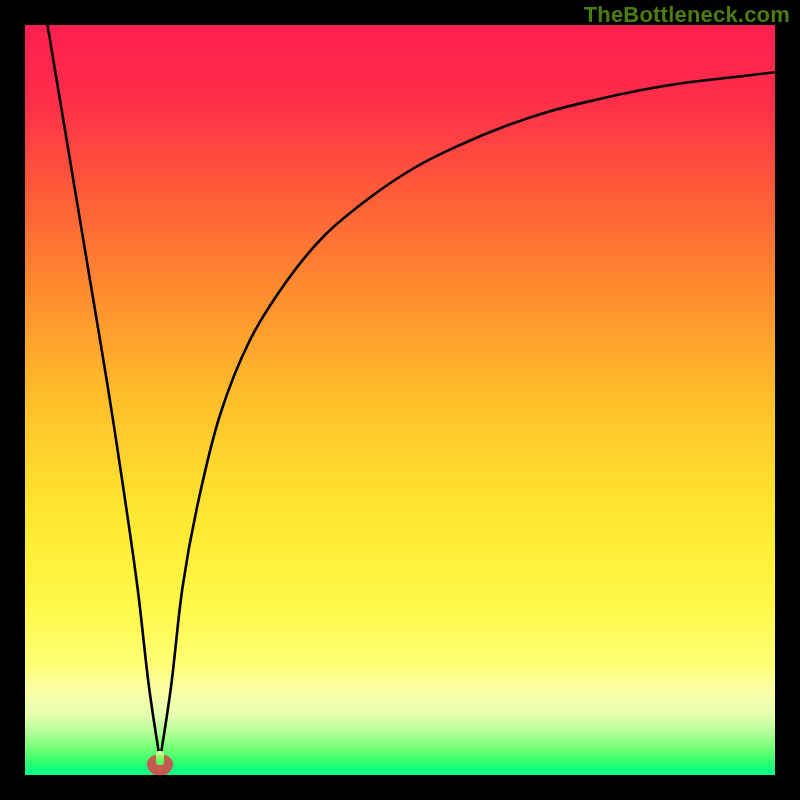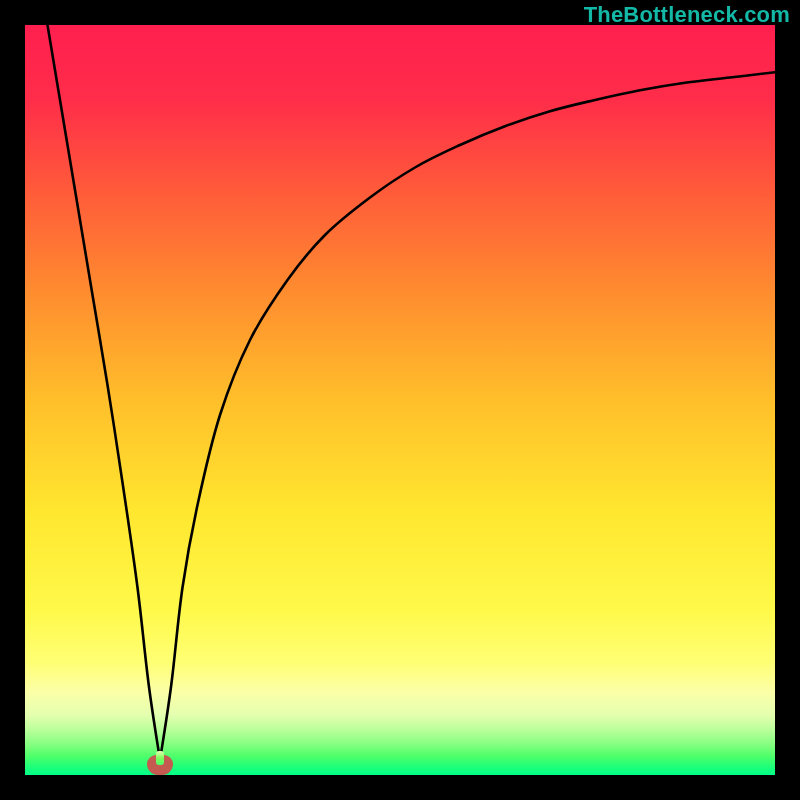--- a/index.html
+++ b/index.html
@@ -51,21 +51,21 @@
     transform: translateX(-50%);
     border-radius: 3px;
   }
   .watermark {
     position: absolute;
     top: 2px;
     right: 10px;
     font-family: Arial, Helvetica, sans-serif;
     font-size: 22px;
     font-weight: 600;
-    color: #14b8a6;
+    color: #4d7c0f;
     letter-spacing: 0.2px;
   }
 </style>
 </head>
 <body>
 <div class="frame">
 
   <div class="watermark">TheBottleneck.com</div>
 
   <div class="plot">

